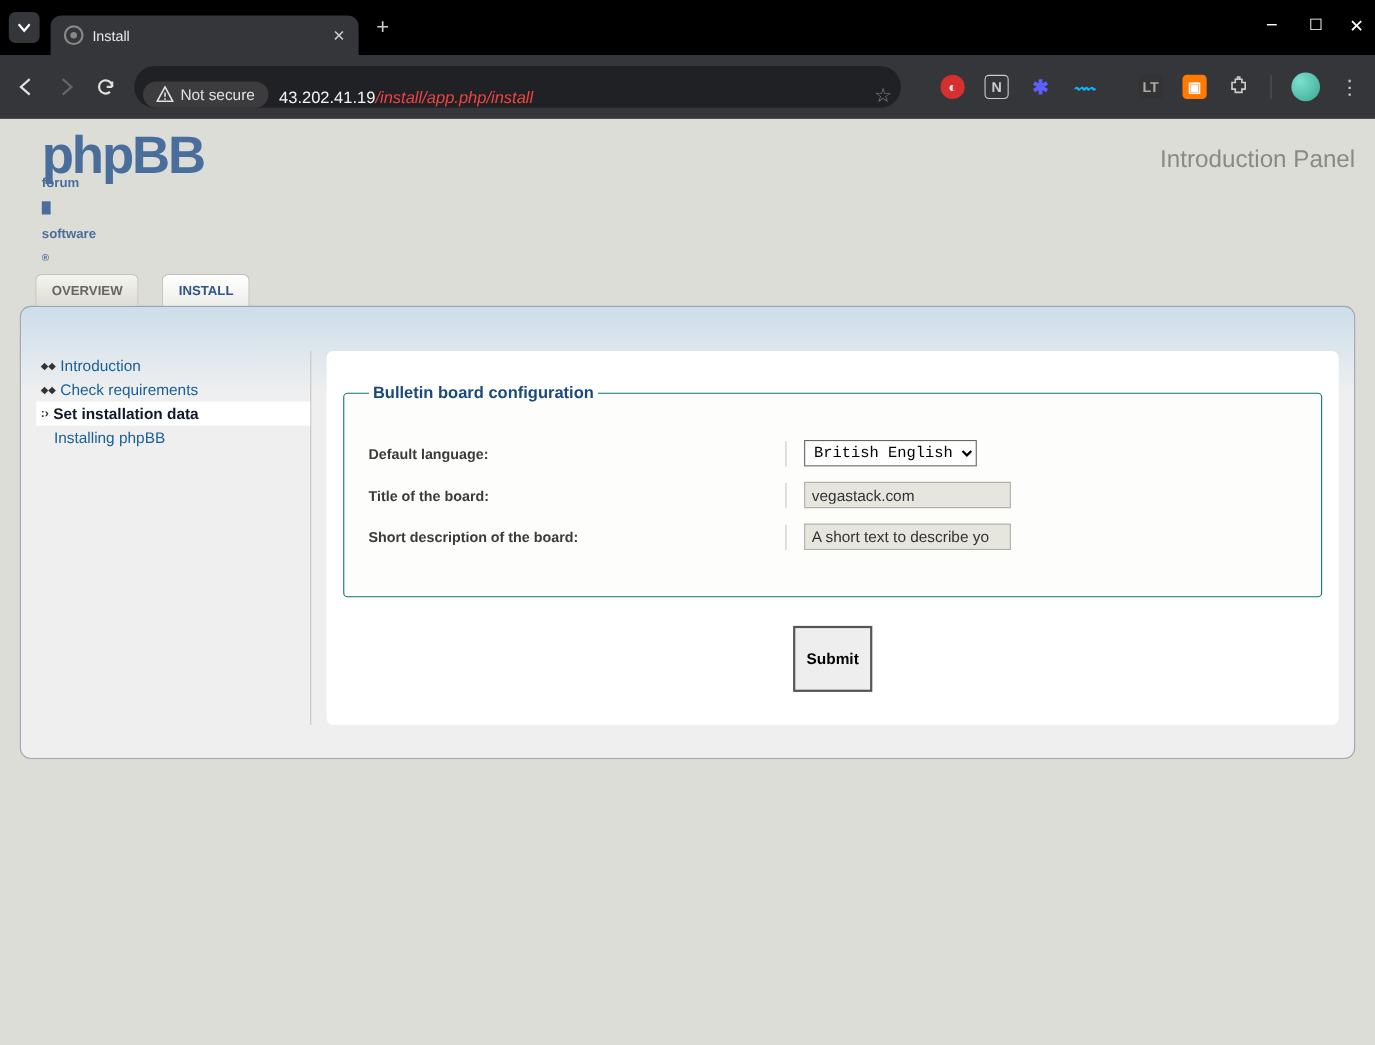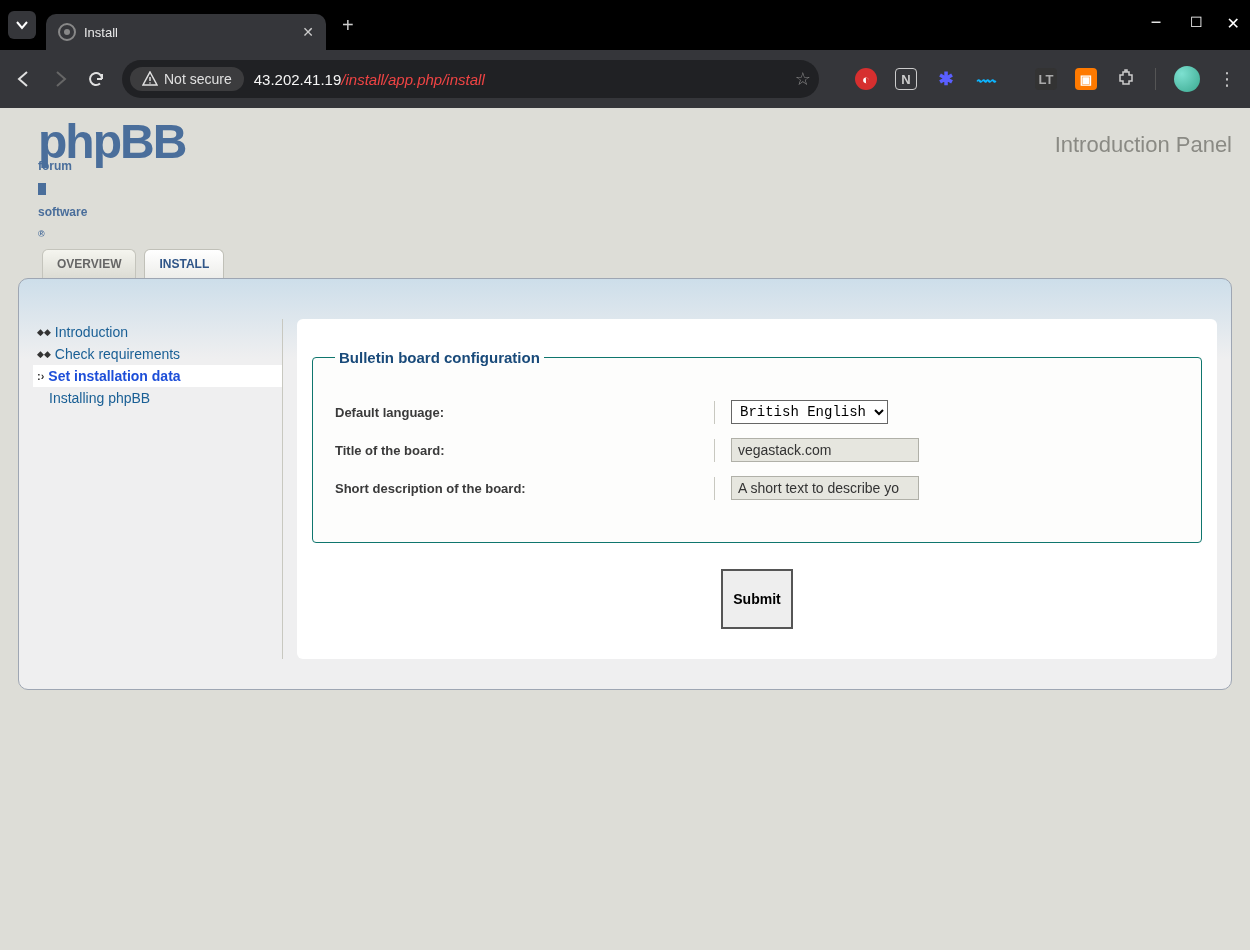--- a/index.html
+++ b/index.html
@@ -13,51 +13,51 @@
 .tab-favicon::after { content: ""; width: 6px; height: 6px; background: #888; border-radius: 50%; }
 .tab-title { color: #eaeaea; font-size: 13px; flex: 1; }
 .tab-close { color: #ccc; font-size: 14px; cursor: pointer; }
 .new-tab { color: #ccc; font-size: 20px; margin-left: 16px; }
 .window-controls { position: absolute; right: 10px; top: 14px; display: flex; gap: 24px; color: #fff; }
 .window-controls span { font-size: 14px; cursor: pointer; font-family: sans-serif; }
 
 .toolbar { background: #35363a; height: 58px; display: flex; align-items: center; padding: 0 14px; gap: 16px; }
 .nav-btn { color: #ccc; font-size: 18px; cursor: pointer; display:flex; }
 .nav-btn.disabled { color: #666; }
-.addr-bar { flex: 1; max-width: 720px; background: #202124; border-radius: 22px; height: 38px; display: flex; align-items: center; padding: 0 8px; gap: 10px; }
+.addr-bar { flex: 1; max-width: 720px; background: #202124; border-radius: 22px; height: 38px; display: flex; align-items: flex-end; padding: 0 8px; gap: 10px; }
 .not-secure { display: flex; align-items: center; gap: 6px; background: #3c3c3e; border-radius: 18px; padding: 4px 12px; color: #e0e0e0; font-size: 14px; }
 .url-text { color: #f5f5f5; font-size: 15px; }
 .url-text .dim { color: #ef4444; font-style: italic; }
 .star { margin-left: auto; color: #888; font-size: 18px; }
 .ext-icons { display: flex; gap: 18px; align-items: center; margin-left: 20px; }
 .ext-box { width: 22px; height: 22px; display: flex; align-items: center; justify-content: center; border-radius: 4px; font-size: 13px; font-weight: bold; }
 .divider { width: 1px; height: 22px; background: #555; }
 .avatar { width: 26px; height: 26px; border-radius: 50%; background: radial-gradient(circle at 30% 30%, #7de0d0, #3aa88f); }
 .kebab { color: #ccc; font-size: 18px; letter-spacing: 0; line-height: 5px; }
 
 
 .page { background: #ddddd7; height: 842px; overflow: auto; }
 .page-inner { padding: 12px 18px; }
 .header-row { display: flex; justify-content: space-between; align-items: flex-start; margin-bottom: 10px; }
 .logo { color: #4a6e9b; margin-left: 20px; }
 .logo-text { font-family: "Trebuchet MS", Arial, sans-serif; font-size: 48px; font-weight: 800; letter-spacing: -2px; line-height: 0.9; }
 .logo-sub { font-family: Verdana, sans-serif; font-size: 12px; font-weight: bold; margin-top: -4px; display: flex; gap: 10px; flex-direction: column; }
 .panel-title { color: #8a8a84; font-size: 22px; font-family: "Trebuchet MS", Arial, sans-serif; margin-top: 12px; }
 
-.tabs { display: flex; gap: 8px; margin-left: 24px; }
+.tabs { display: flex; gap: 21px; margin-left: 14px; }
 .tab-btn { background: linear-gradient(#f5f5ef, #dcdcd4); border: 1px solid #c4c4bc; border-bottom: none; padding: 7px 14px; font-size: 12px; font-weight: bold; color: #666; border-radius: 6px 6px 0 0; cursor: pointer; font-family: Arial, sans-serif; }
 .tab-btn.active { background: linear-gradient(#fff, #ededea); color: #2f5588; border: 1px solid #c0c0b8; border-bottom: none; }
 
 .panel { background: linear-gradient(#cddeea, #efeff0 80px); border: 1px solid #9ea6b3; border-radius: 10px; padding: 40px 14px 30px 14px; display: flex; gap: 14px; min-height: 360px; }
 .sidebar { width: 250px; border-right: 1px solid #c8c8c0; padding-top: 2px; }
 .side-item { display: flex; align-items: center; gap: 4px; padding: 3px 4px; font-size: 14px; font-family: Verdana, Arial, sans-serif; }
 .side-item a { color: #195f95; text-decoration: none; cursor: pointer; }
 .side-item.step a { color: #195f95; }
 .side-item.active { background: #fff; }
-.side-item.active a { color: #1d4ed8; font-weight: bold; }
+.side-item.active a { color: #0f172a; font-weight: bold; }
 .side-item.plain a { color: #195f95; padding-left: 12px; }
 .bullet { font-size: 9px; color: #333; }
 .bullet2 { font-size: 11px; color: #333; font-weight: bold; }
 
 .content { flex: 1; background: #fff; border-radius: 6px; padding: 30px 15px; }
 fieldset.box { border: 1px solid #0f766e; border-radius: 4px; padding: 20px 22px 28px 22px; background: #fdfdfc; }
 legend { color: #194a7a; font-family: "Trebuchet MS", Arial, sans-serif; font-size: 15px; font-weight: bold; padding: 0 4px; }
 .form-row { display: flex; align-items: center; margin: 14px 0; }
 .form-row label { width: 380px; font-weight: bold; color: #3a3a3a; font-family: Verdana, Arial, sans-serif; font-size: 13px; border-right: 1px solid #c8c8c0; padding: 4px 0; }
 .form-row .field { padding-left: 16px; }

